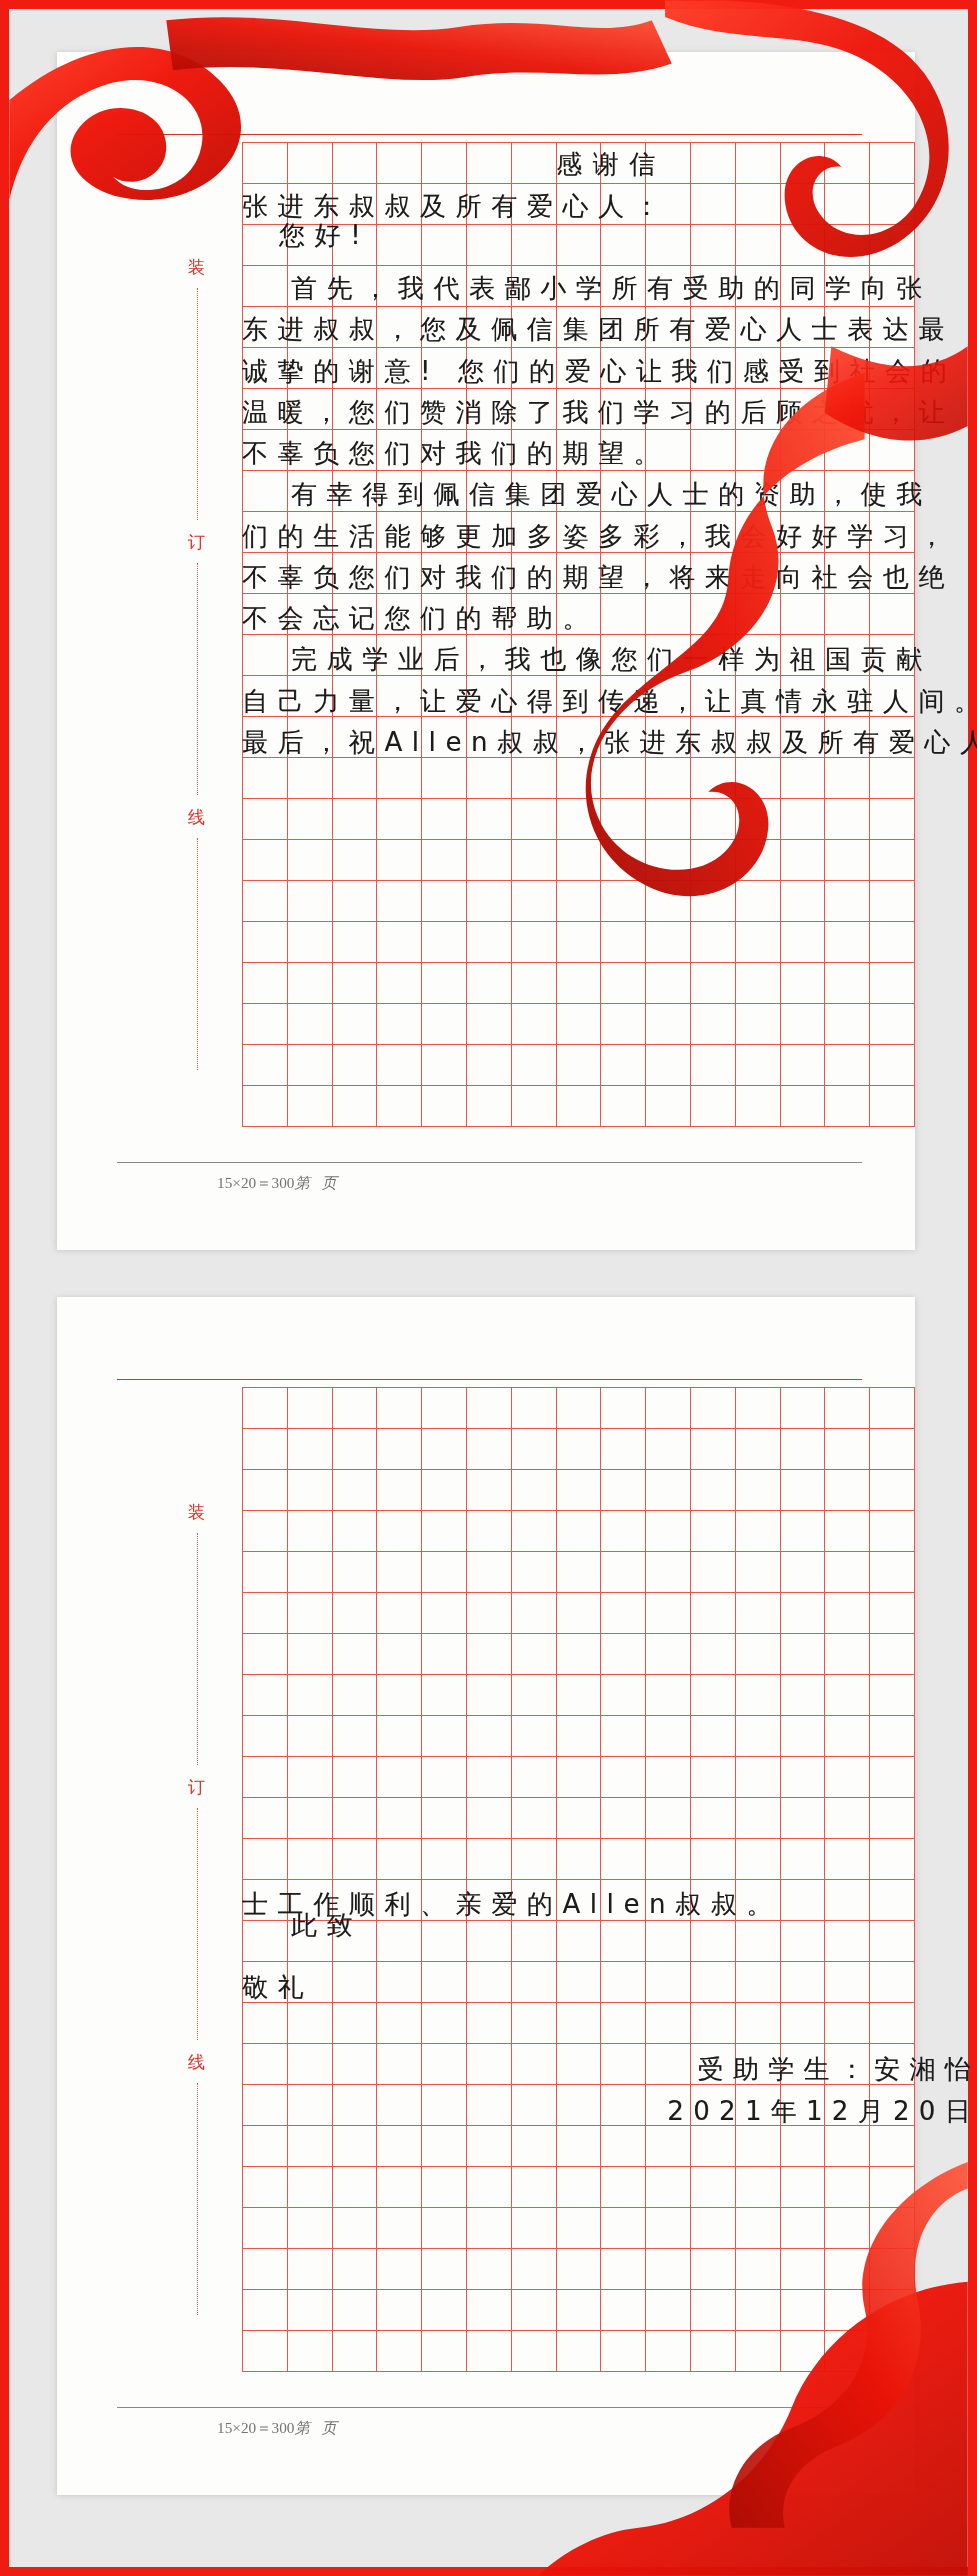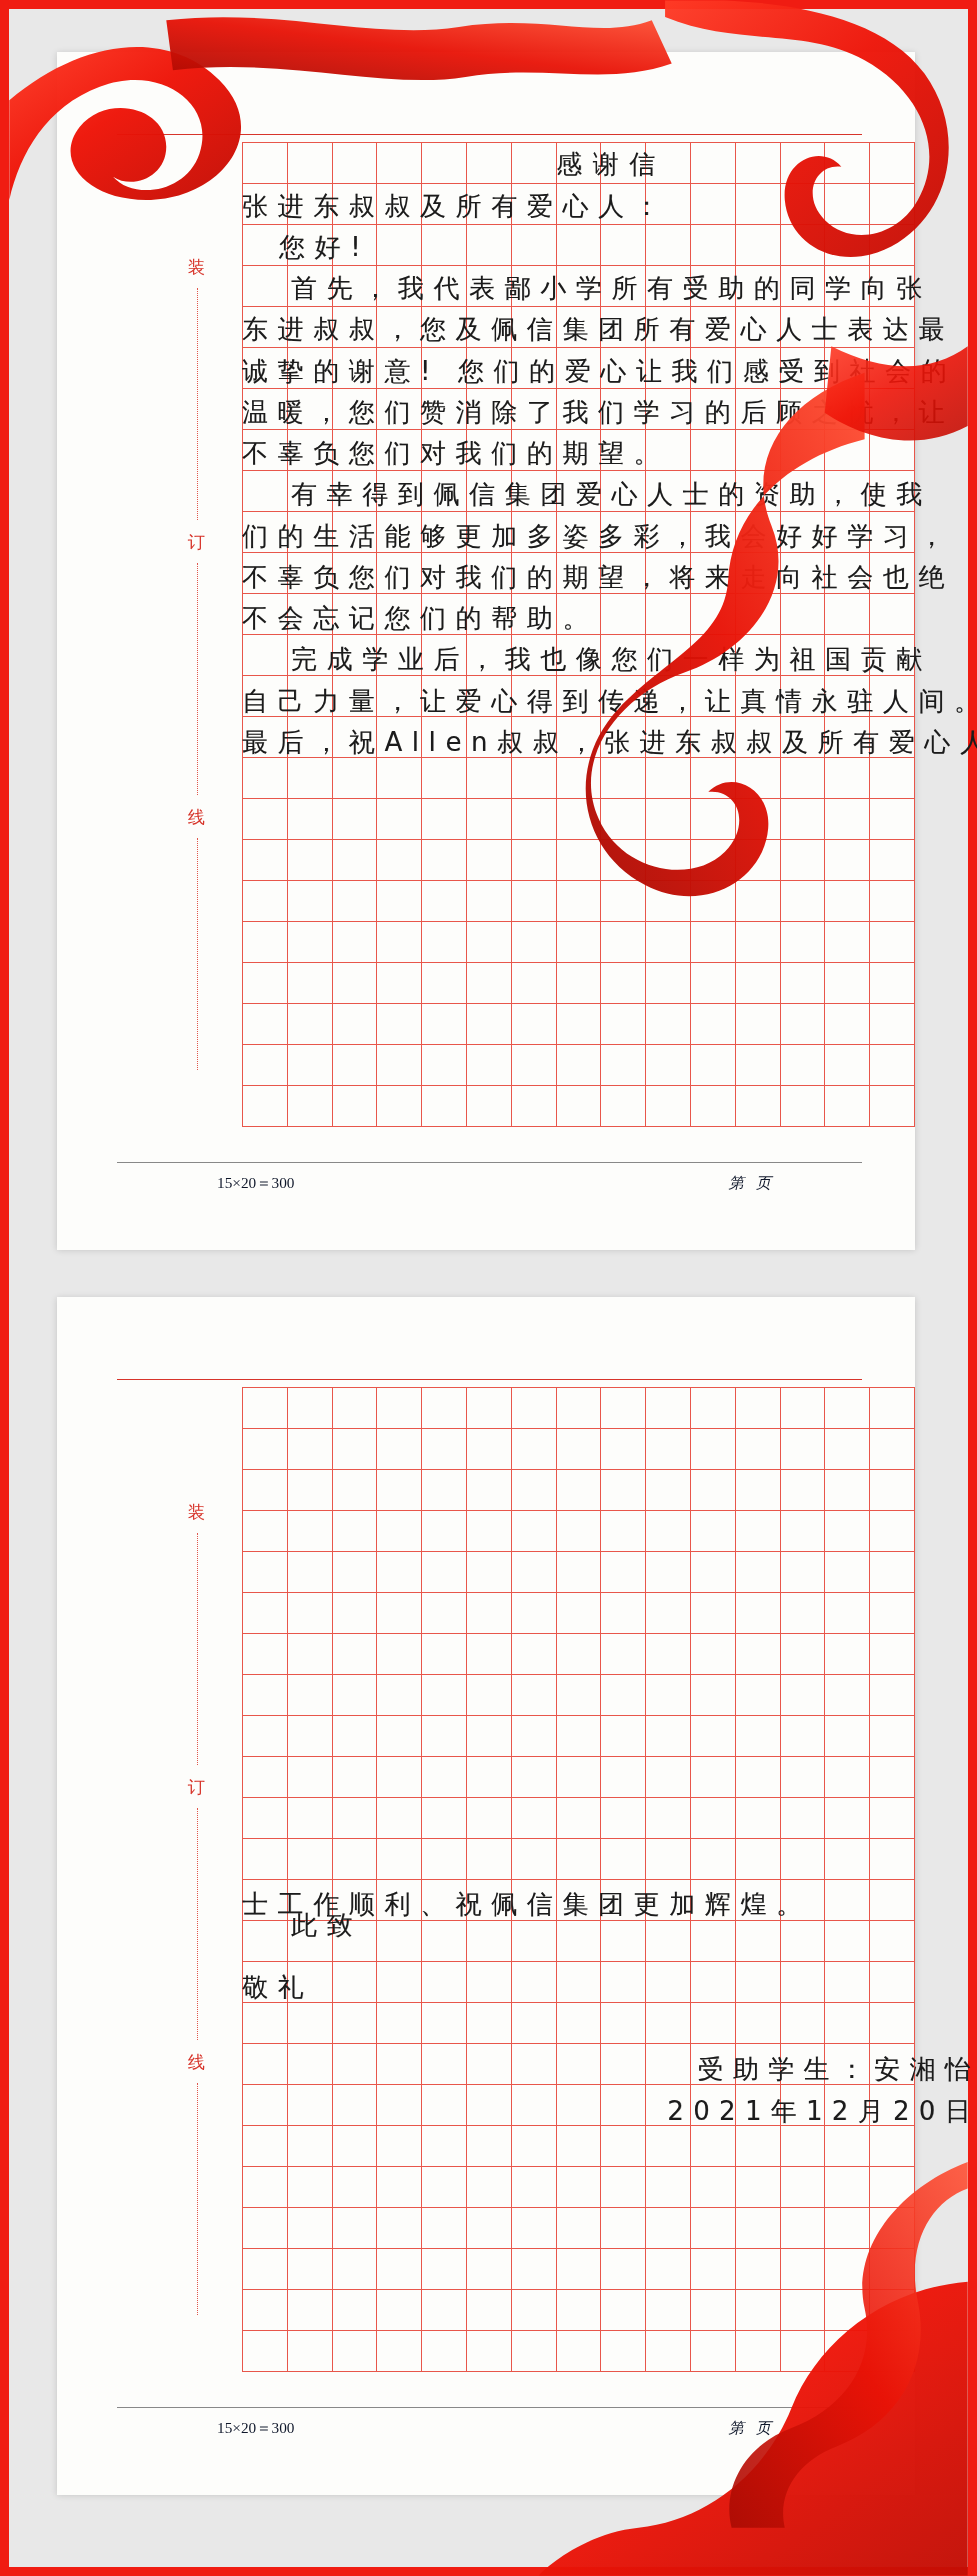--- a/index.html
+++ b/index.html
@@ -113,22 +113,21 @@
   .hand-line.right   { left: 0; width: 738px; text-align: right; letter-spacing: 9.3px; }
 
   
   .sheet-footer {
     position: absolute;
     left: 100px;
     right: 60px;
     height: 27px;
     display: flex;
     align-items: center;
-    justify-content: space-between;
-    color: #0f172a;
+    color: #737373;
     font-size: 15.3px;
     font-family: "Liberation Serif", serif;
   }
   .sheet-footer .count { margin-left: 60px; }
   .sheet-footer .pageno { margin-right: 80px; letter-spacing: 4px; font-style: italic; }
 
   .bottom-rule {
     position: absolute;
     left: 60px;
     right: 53px;
@@ -513,21 +512,21 @@
       <div class="cell"></div>
       <div class="cell"></div>
       <div class="cell"></div>
       <div class="cell"></div>
       <div class="cell"></div>
     </div>
 
   <div class="hand-layer" id="hand-1" style="left:185px; top:90px; width:672px;">
       <div class="hand-line center" style="top: 5.3px;">感谢信</div>
       <div class="hand-line " style="top: 47px;">张进东叔叔及所有爱心人：</div>
-      <div class="hand-line indent2" style="top: 88px; padding-left: 37px;">您好!</div>
+      <div class="hand-line indent2" style="top: 76px; padding-left: 37px;">您好!</div>
       <div class="hand-line indent1" style="top: 129px;">首先，我代表鄙小学所有受助的同学向张</div>
       <div class="hand-line " style="top: 170px;">东进叔叔，您及佩信集团所有爱心人士表达最</div>
       <div class="hand-line " style="top: 212px;">诚挚的谢意! 您们的爱心让我们感受到社会的</div>
       <div class="hand-line " style="top: 253px;">温暖，您们赞消除了我们学习的后顾之忧，让</div>
       <div class="hand-line " style="top: 294px;">不辜负您们对我们的期望。</div>
       <div class="hand-line indent1" style="top: 335px;">有幸得到佩信集团爱心人士的资助，使我</div>
       <div class="hand-line " style="top: 377px;">们的生活能够更加多姿多彩，我会好好学习，</div>
       <div class="hand-line " style="top: 418px;">不辜负您们对我们的期望，将来走向社会也绝</div>
       <div class="hand-line " style="top: 459px;">不会忘记您们的帮助。</div>
       <div class="hand-line indent1" style="top: 500px;">完成学业后，我也像您们一样为祖国贡献</div>
@@ -913,21 +912,21 @@
       <div class="cell"></div>
       <div class="cell"></div>
       <div class="cell"></div>
       <div class="cell"></div>
       <div class="cell"></div>
       <div class="cell"></div>
       <div class="cell"></div>
     </div>
 
   <div class="hand-layer" id="hand-2" style="left:185px; top:90px; width:672px;">
-      <div class="hand-line " style="top: 500px;">士工作顺利、祝佩信集团更加辉煌。</div>
+      <div class="hand-line " style="top: 500px;">士工作顺利、亲爱的Allen叔叔。</div>
       <div class="hand-line indent1" style="top: 521px;">此致</div>
       <div class="hand-line " style="top: 583px;">敬礼</div>
       <div class="hand-line right" style="top: 665px;">受助学生：安湘怡</div>
       <div class="hand-line right" style="top: 707px;">2021年12月20日</div>
     </div>
 
   <div class="bottom-rule" style="top:1110px"></div>
 
   <div class="sheet-footer" style="top:1118px">
     <span class="count">15×20＝300</span>

